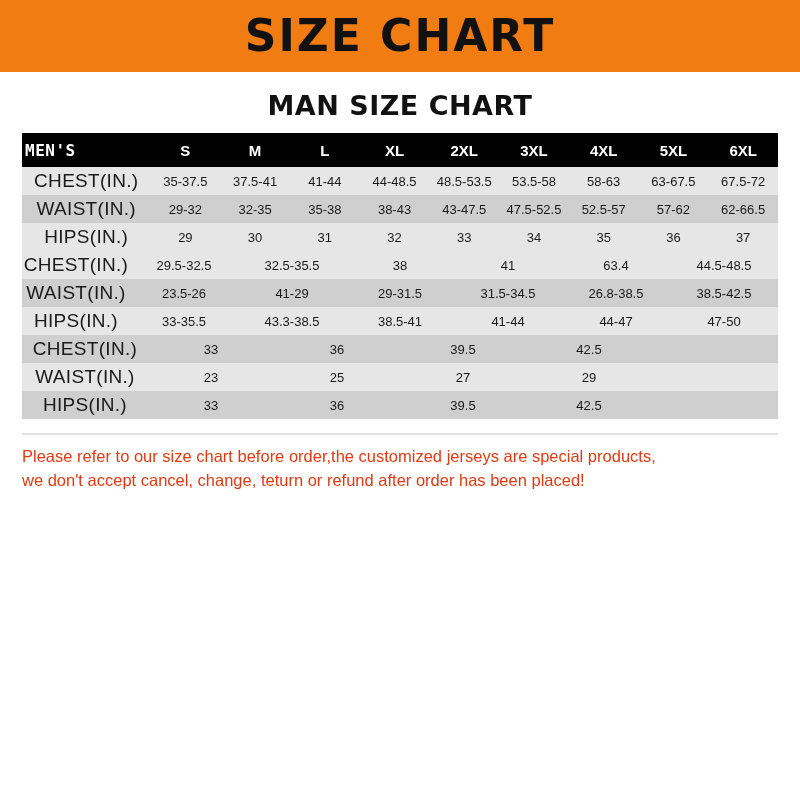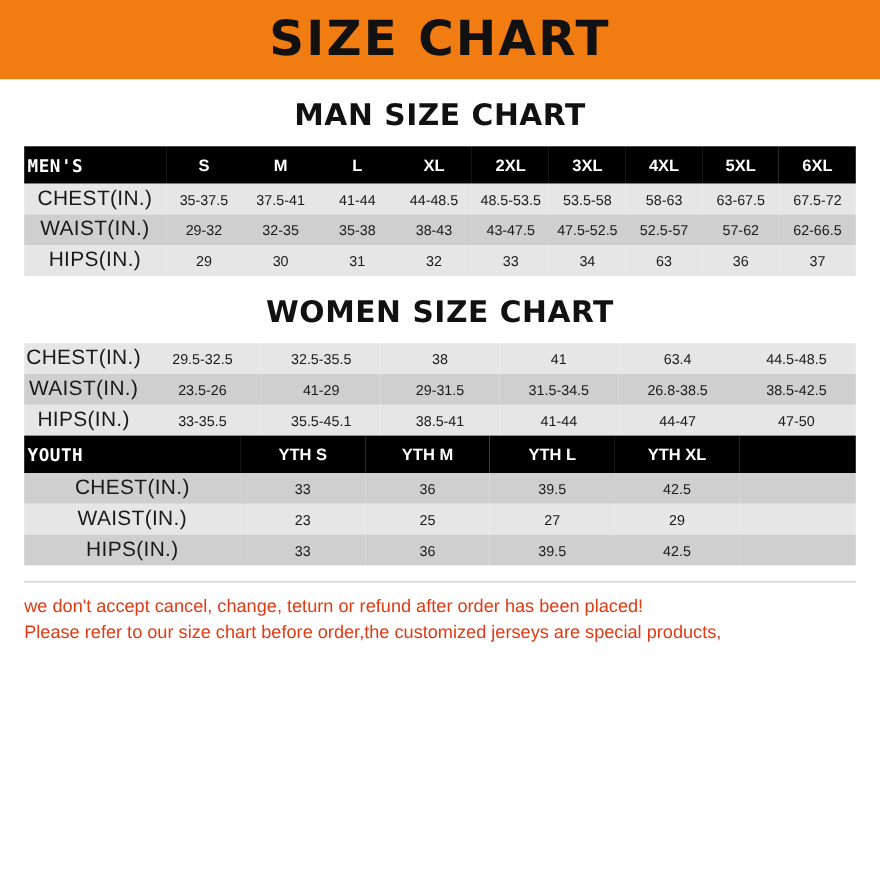--- a/index.html
+++ b/index.html
@@ -151,30 +151,29 @@
         <td>62-66.5</td>
       </tr>
       <tr class="light">
         <td class="rowlabel">HIPS(IN.)</td>
         <td>29</td>
         <td>30</td>
         <td>31</td>
         <td>32</td>
         <td>33</td>
         <td>34</td>
-        <td>63</td>
+        <td>35</td>
         <td>36</td>
         <td>37</td>
       </tr>
     </tbody>
       </table>
   </div>
 
   <div class="section">
-    <div class="section-title">WOMEN SIZE CHART</div>
     <table>
       <tbody>
       <tr class="light">
         <td class="rowlabel">CHEST(IN.)</td>
         <td>29.5-32.5</td>
         <td>32.5-35.5</td>
         <td>38</td>
         <td>41</td>
         <td>63.4</td>
         <td>44.5-48.5</td>
@@ -184,41 +183,33 @@
         <td>23.5-26</td>
         <td>41-29</td>
         <td>29-31.5</td>
         <td>31.5-34.5</td>
         <td>26.8-38.5</td>
         <td>38.5-42.5</td>
       </tr>
       <tr class="light">
         <td class="rowlabel">HIPS(IN.)</td>
         <td>33-35.5</td>
-        <td>35.5-45.1</td>
+        <td>43.3-38.5</td>
         <td>38.5-41</td>
         <td>41-44</td>
         <td>44-47</td>
         <td>47-50</td>
       </tr>
     </tbody>
       </table>
   </div>
 
   <div class="section">
     <table>
       <tbody>
-          <tr class="head">
-        <td class="rowlabel" style="width:26%">YOUTH</td>
-        <td>YTH S</td>
-        <td>YTH M</td>
-        <td>YTH L</td>
-        <td>YTH XL</td>
-        <td style="width:14%"></td>
-      </tr>
       <tr class="dark">
         <td class="rowlabel">CHEST(IN.)</td>
         <td>33</td>
         <td>36</td>
         <td>39.5</td>
         <td>42.5</td>
         <td></td>
       </tr>
       <tr class="light">
         <td class="rowlabel">WAIST(IN.)</td>
@@ -234,17 +225,17 @@
         <td>36</td>
         <td>39.5</td>
         <td>42.5</td>
         <td></td>
       </tr>
     </tbody>
       </table>
   </div>
 
   <div class="note">
+    <div>Please refer to our size chart before order,the customized jerseys are special products,</div>
     <div>we don't accept cancel, change, teturn or refund after order has been placed!</div>
-    <div>Please refer to our size chart before order,the customized jerseys are special products,</div>
   </div>
 
 </div>
 
 </body></html>

